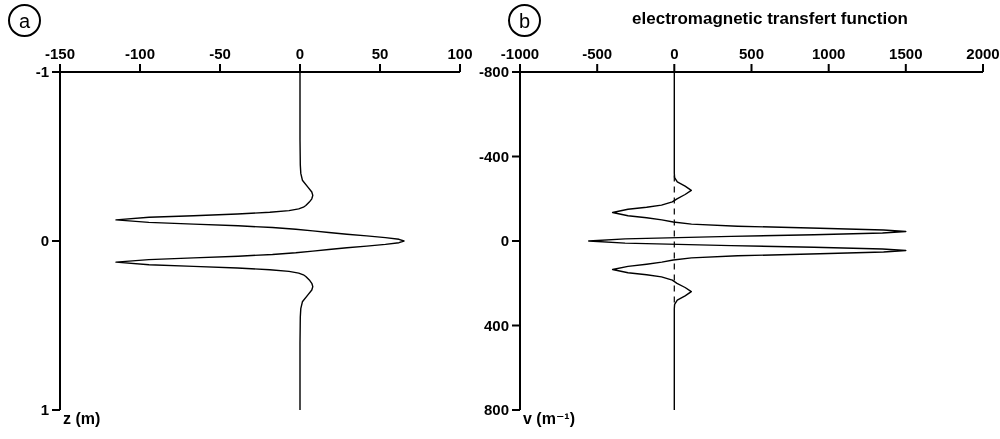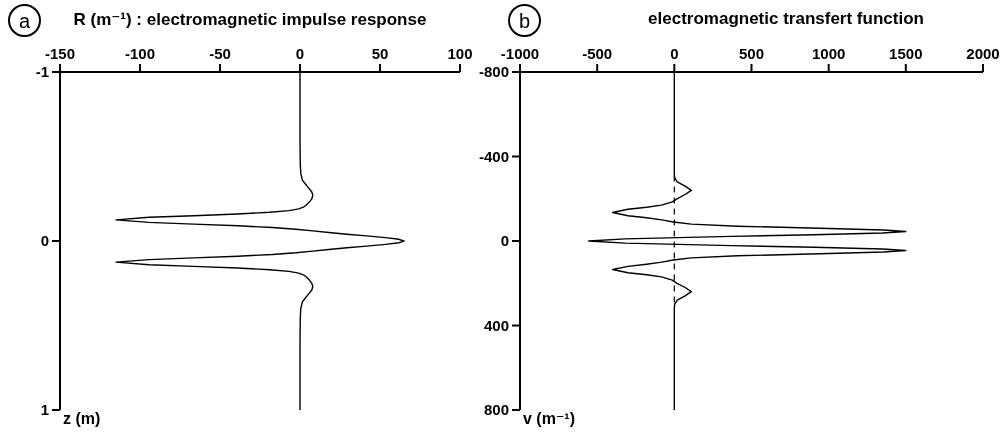--- a/index.html
+++ b/index.html
@@ -43,29 +43,28 @@
   .panel-title {
     position: absolute;
     top: 9px;
     font-size: 17px;
     font-weight: bold;
     color: #000;
     text-align: center;
     white-space: nowrap;
   }
   #title-a { left: 40px; width: 420px; }
-  #title-b { left: 586px; width: 400px; }
+  #title-b { left: 570px; width: 400px; }
 </style>
 </head>
 <body>
 
 <div id="figure">
 
   <div class="badge" id="badge-a">a</div>
-  <div class="panel-title" id="title-a">R (m⁻¹) :  electromagnetic impulse response</div>
   <svg class="plot" id="plot-a" width="500" height="439" viewBox="0 0 500 439">
       <line x1="60" y1="72" x2="460" y2="72" stroke="#000000" stroke-width="2"></line>
       <line x1="60" y1="72" x2="60" y2="410" stroke="#000000" stroke-width="2"></line>
       <line x1="60.0" y1="72" x2="60.0" y2="64" stroke="#000000" stroke-width="2"></line>
       <text x="60.0" y="59" text-anchor="middle" font-size="15" font-weight="bold">-150</text>
       <line x1="140.0" y1="72" x2="140.0" y2="64" stroke="#000000" stroke-width="2"></line>
       <text x="140.0" y="59" text-anchor="middle" font-size="15" font-weight="bold">-100</text>
       <line x1="220.0" y1="72" x2="220.0" y2="64" stroke="#000000" stroke-width="2"></line>
       <text x="220.0" y="59" text-anchor="middle" font-size="15" font-weight="bold">-50</text>
       <line x1="300.0" y1="72" x2="300.0" y2="64" stroke="#000000" stroke-width="2"></line>

